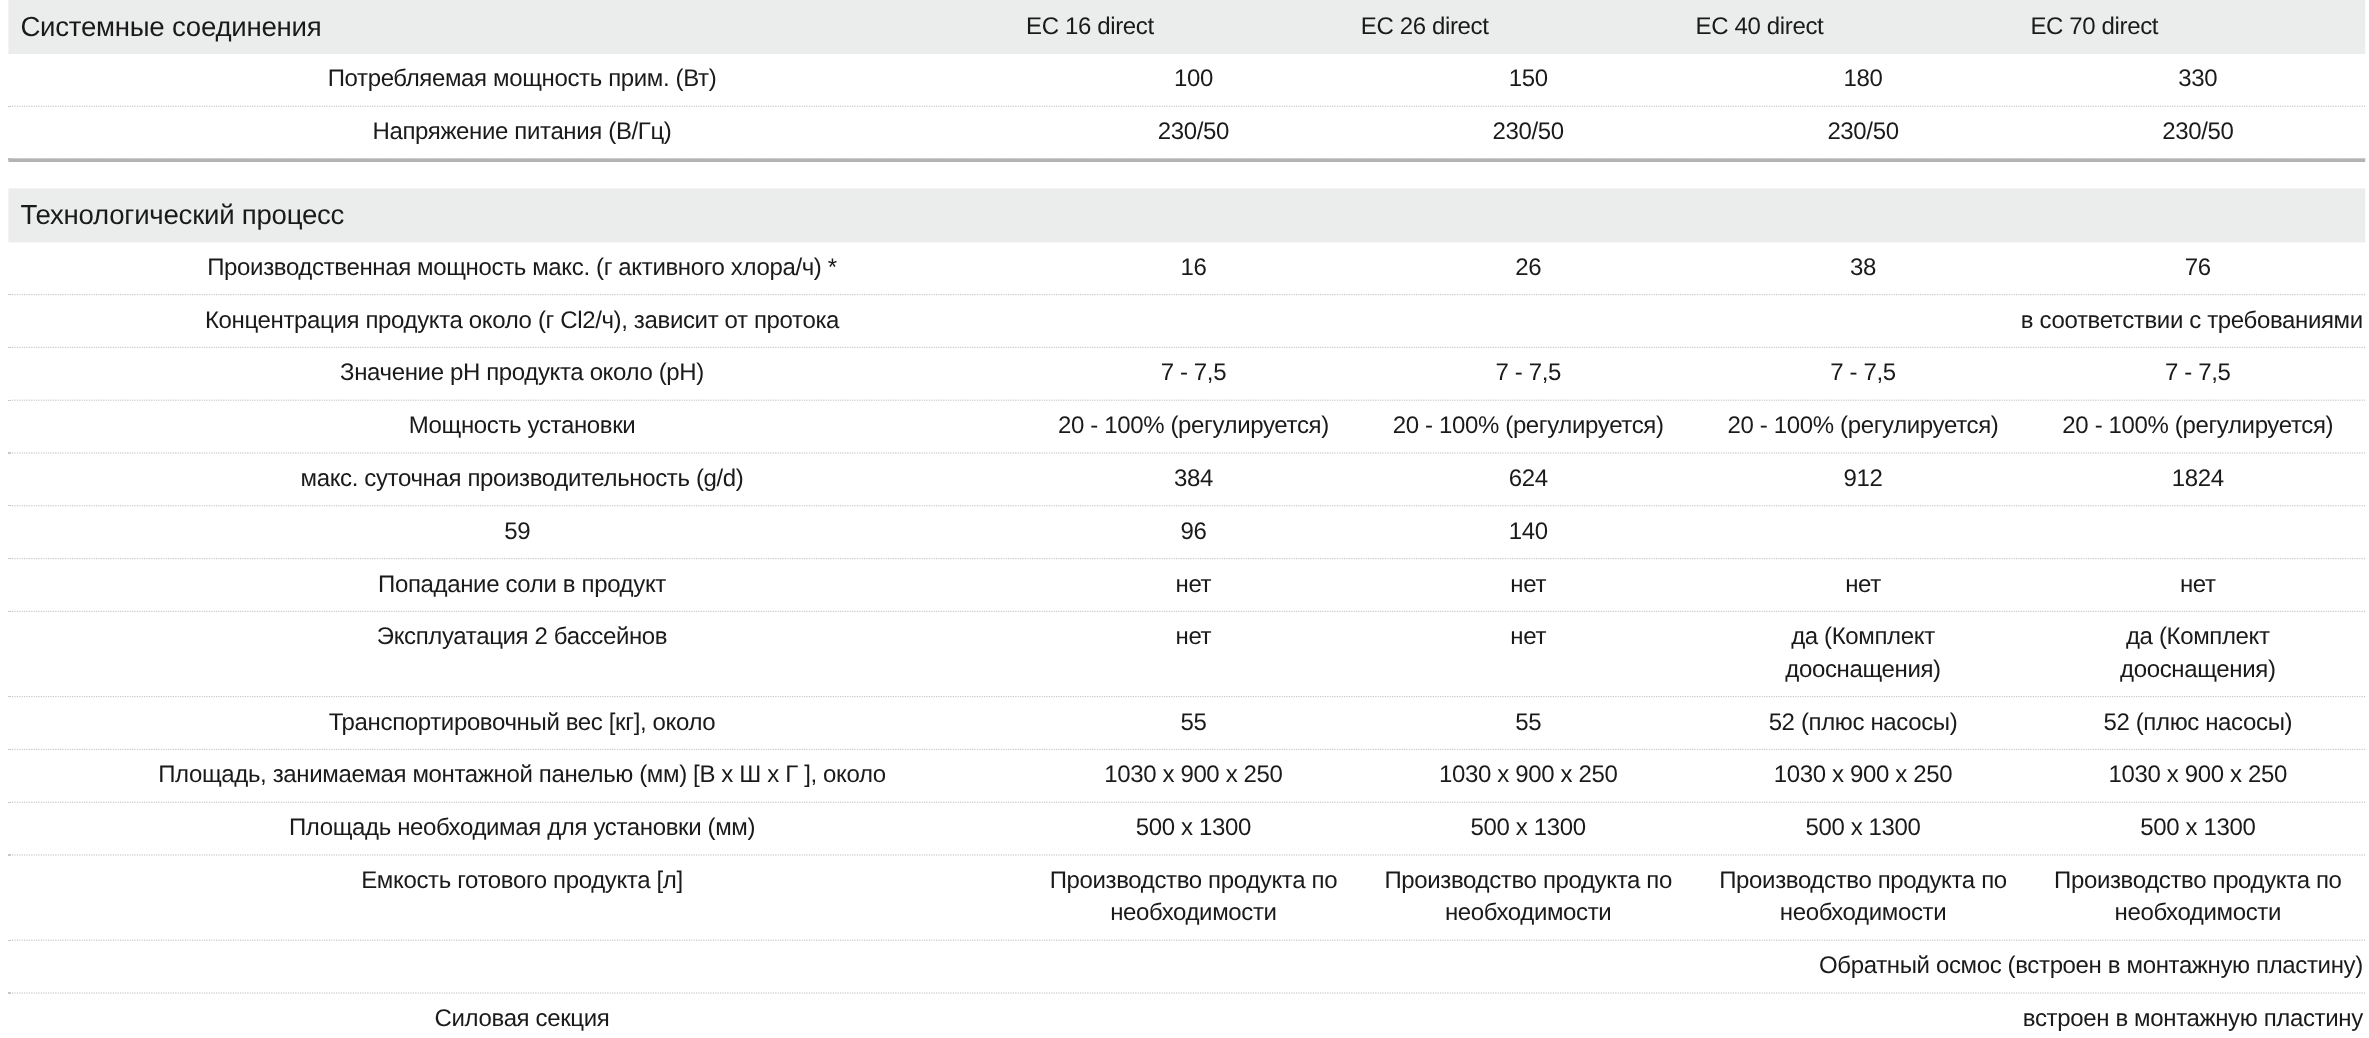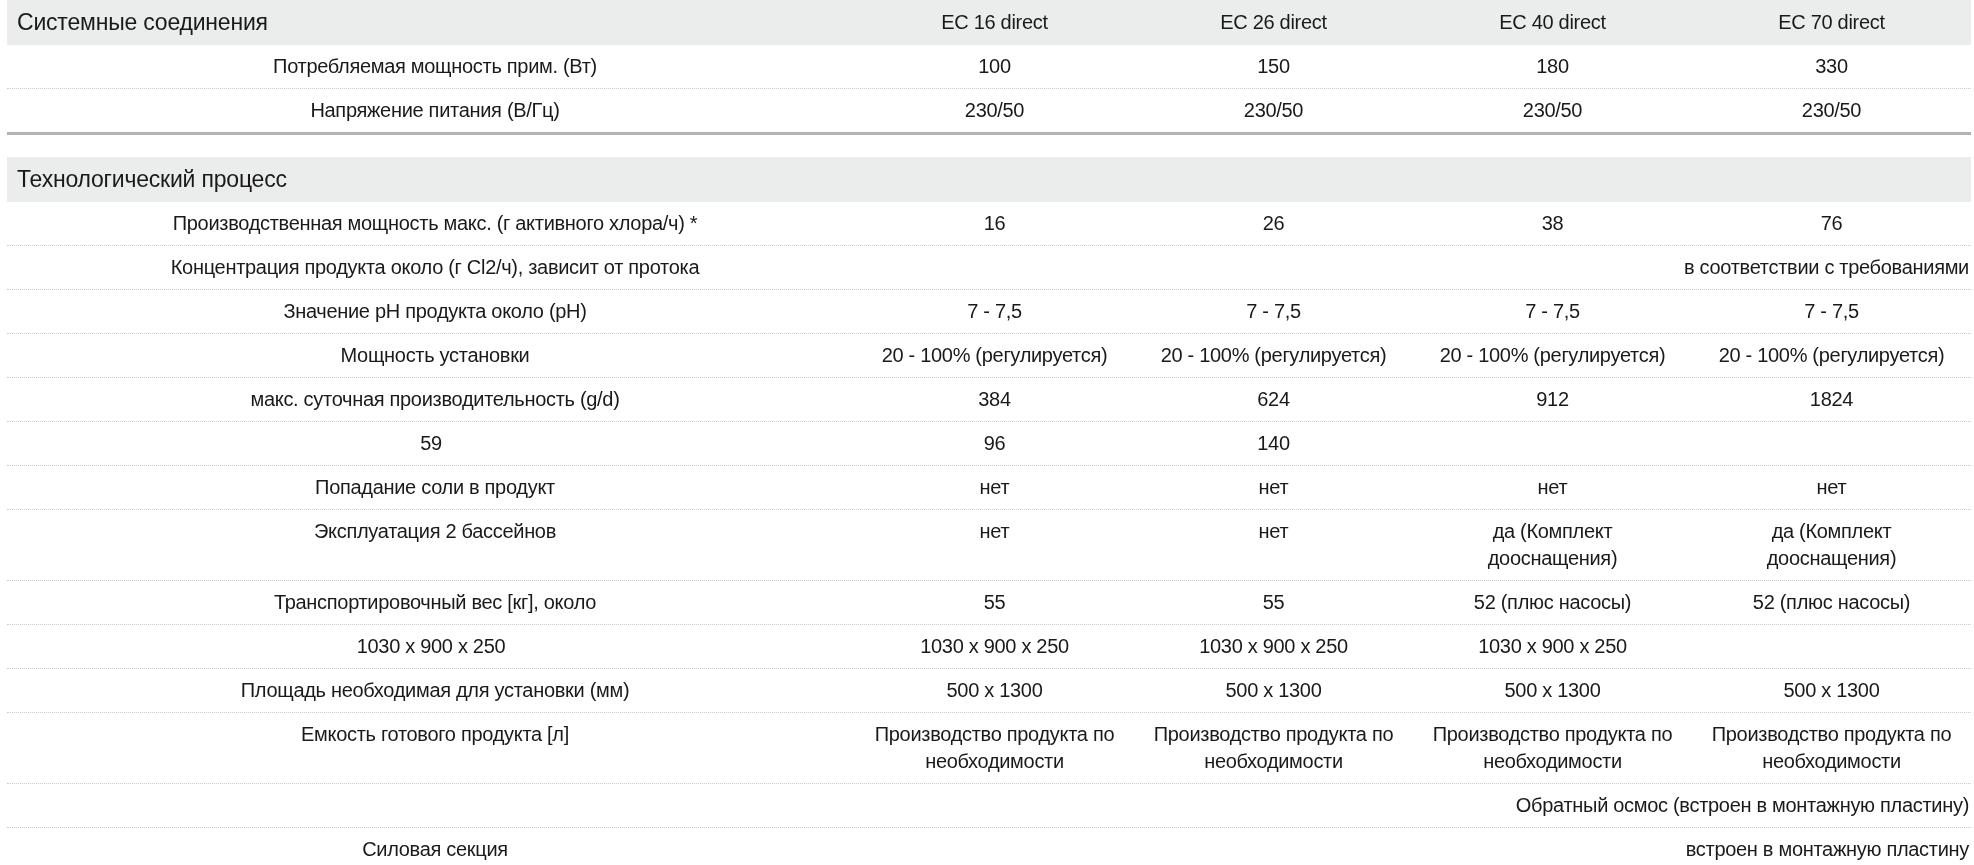--- a/index.html
+++ b/index.html
@@ -56,21 +56,20 @@
     align-items: center;
     font-weight: normal;
   }
   .head-row .title {
     font-size: 23px;
     padding-left: 10px;
     letter-spacing: -0.2px;
   }
   .head-row .col-head {
     font-size: 20px;
-    text-align: center;
     letter-spacing: -0.3px;
   }
   .section-end {
     height: 0;
     border-top: 3px solid #b3b3b3;
     margin-top: -1px;
   }
   .nowrap { white-space: nowrap; }
 </style>
 </head>
@@ -165,20 +164,21 @@
       <div class="cell" style="padding-left:40px;padding-right:40px;">да (Комплект дооснащения)</div>
     </div>
     <div class="grid-row">
       <div class="cell label">Транспортировочный вес [кг], около</div>
       <div class="cell">55</div>
       <div class="cell">55</div>
       <div class="cell">52 (плюс насосы)</div>
       <div class="cell">52 (плюс насосы)</div>
     </div>
     <div class="grid-row">
+      <div class="cell label">Площадь, занимаемая монтажной панелью (мм) [В x Ш x Г ], около</div>
       <div class="cell">1030 x 900 x 250</div>
       <div class="cell">1030 x 900 x 250</div>
       <div class="cell">1030 x 900 x 250</div>
       <div class="cell">1030 x 900 x 250</div>
     </div>
     <div class="grid-row">
       <div class="cell label">Площадь необходимая для установки (мм)</div>
       <div class="cell">500 x 1300</div>
       <div class="cell">500 x 1300</div>
       <div class="cell">500 x 1300</div>

